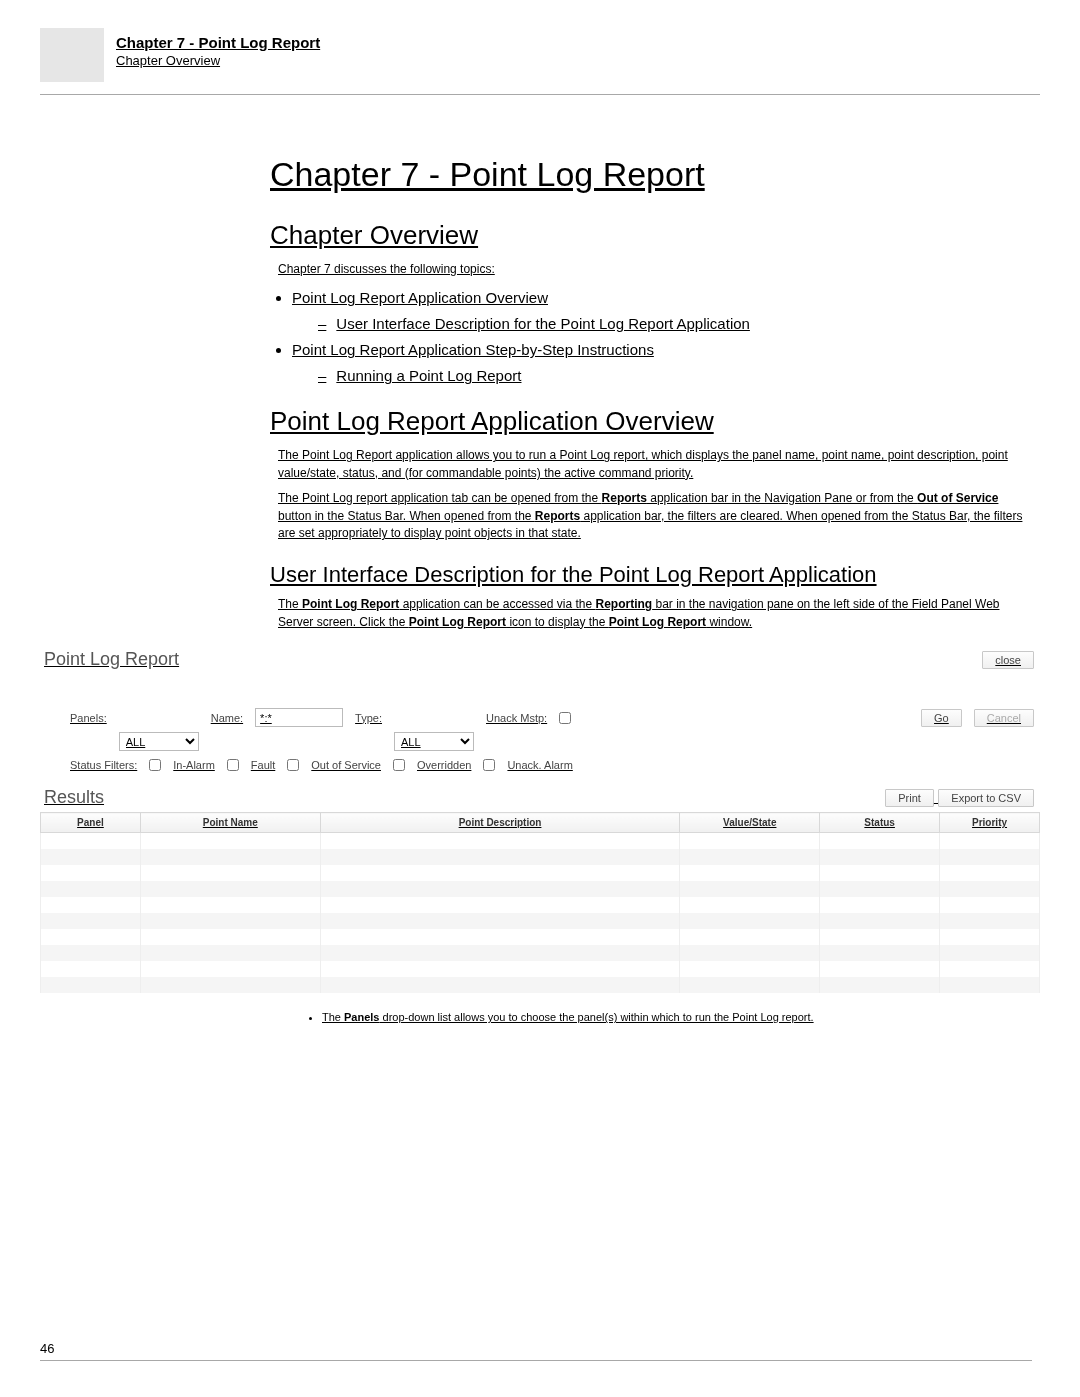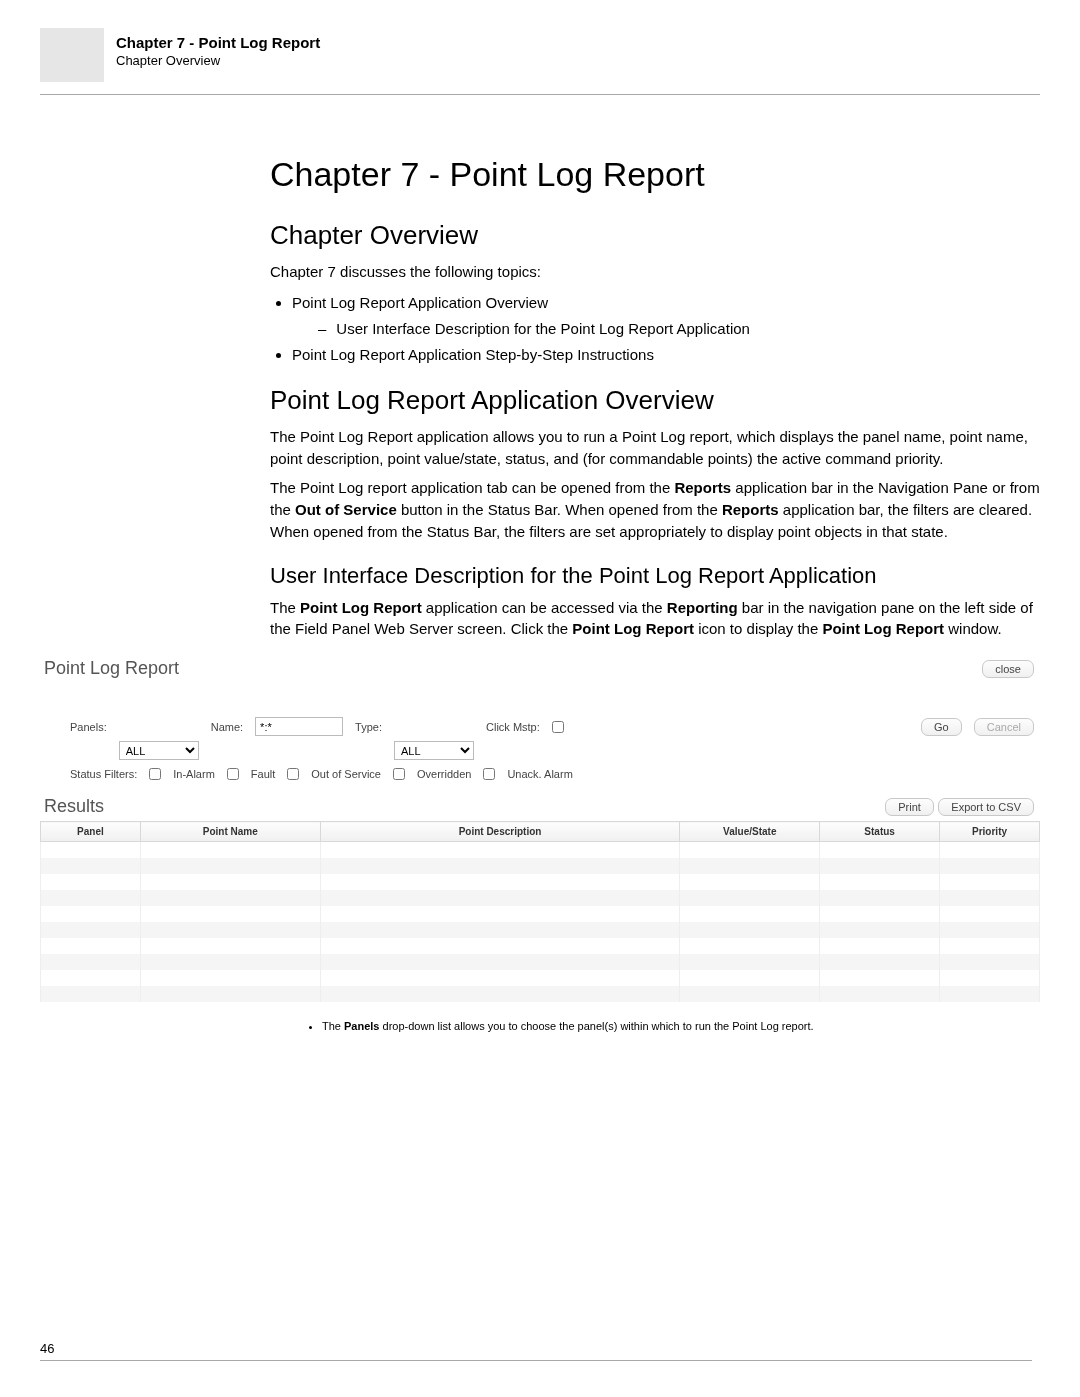--- a/index.html
+++ b/index.html
@@ -1,39 +1,39 @@
 <!DOCTYPE html>
 <html><head>
 <meta charset="utf-8">
 <style>
   html,body{margin:0;padding:0;background:#fff;font-family:Arial,Helvetica,sans-serif;color:#000;}
-  .page{width:1080px;margin:0 auto;position:relative;min-height:1397px;}
+  .page{width:1080px;margin:0 auto;position:relative;min-height:1397px;text-decoration:underline;}
   
   .hdr{display:flex;align-items:flex-start;padding:28px 40px 12px 40px;}
   .hdr-square{width:64px;height:54px;background:#e6e6e6;margin-right:12px;flex:none;}
   .hdr-titles{padding-top:6px;}
   .hdr-line1{font-weight:700;font-size:15px;}
   .hdr-line2{font-size:13px;color:#000;margin-top:2px;}
   .hdr-rule{border:none;border-top:1px solid #a8a8a8;margin:0 40px 0 40px;}
   
   .body{padding:40px 40px 0 40px;}
   .indent{margin-left:230px;}
   h1{font-family:Arial,Helvetica,sans-serif;font-weight:400;font-size:34px;margin:20px 0 26px 0;}
   h2{font-family:Arial,Helvetica,sans-serif;font-weight:400;font-size:26px;margin:18px 0 10px 0;}
   h3{font-family:Arial,Helvetica,sans-serif;font-weight:400;font-size:22px;margin:20px 0 8px 0;}
-  p{font-size:15px;line-height:1.45;margin:8px 0;}
+  p{font-size:12px;line-height:1.45;margin:8px 8px;}
   ul.bul{list-style:disc;padding-left:22px;margin:8px 0;font-size:15px;line-height:1.6;}
   ul.dash{list-style:none;padding-left:26px;margin:2px 0;}
   ul.dash li:before{content:"–";margin-right:10px;}
   b{font-weight:700;}
   
   .app{margin:14px 0 0 0;background:#fff;font-family:Verdana,Arial,sans-serif;color:#444;position:relative;}
   .app-top{display:flex;justify-content:space-between;align-items:center;padding:4px 6px 8px 4px;}
   .app-title{font-size:18px;color:#555;}
-  .btn{background:linear-gradient(#fdfdfd,#f0f0f0);border:1px solid #c8c8c8;border-radius:7px;padding:2px 12px;font-size:11px;color:#444;cursor:pointer;}
+  .btn{background:linear-gradient(#fdfdfd,#f0f0f0);border:1px solid #c8c8c8;border-radius:1px;padding:2px 12px;font-size:11px;color:#444;cursor:pointer;}
   .btn.disabled{color:#aaa;cursor:default;}
   .filters{display:flex;flex-wrap:wrap;align-items:center;gap:18px 12px;font-size:11px;padding:6px 6px 6px 30px;}
   .sel{border:1px solid #bbb;background:#fff;font-size:11px;padding:1px 2px;min-width:80px;height:19px;margin-top:48px;}
   .txt{border:1px solid #bbb;background:#fff;font-size:11px;padding:1px 4px;width:78px;height:15px;}
   .statusrow{display:flex;gap:6px 12px;font-size:11px;padding:2px 6px 10px 30px;}
   .cb{width:12px;height:12px;vertical-align:middle;margin:0;}
   .res-top{display:flex;justify-content:space-between;align-items:center;padding:6px 6px 4px 4px;}
   .res-title{font-size:18px;color:#555;}
   table.res{width:100%;border-collapse:collapse;font-size:10px;}
   table.res th{background:linear-gradient(#fdfdfd,#f0f0f0);border:1px solid #d8d8d8;padding:4px 6px;font-weight:700;color:#333;}
@@ -70,20 +70,23 @@
       <p>Chapter 7 discusses the following topics:</p>
       <ul class="bul">
         <li>
           <span>Point Log Report Application Overview</span>
           <ul class="dash">
             <li>User Interface Description for the Point Log Report Application</li>
           </ul>
         </li>
         <li>
           <span>Point Log Report Application Step-by-Step Instructions</span>
+          <ul class="dash">
+            <li>Running a Point Log Report</li>
+          </ul>
         </li>
       </ul>
 
       <h2>Point Log Report Application Overview</h2>
       <p>The Point Log Report application allows you to run a Point Log report, which displays the panel name, point name, point description, point value/state, status, and (for commandable points) the active command priority.</p>
       <p>
         <span>The Point Log report application tab can be opened from the </span><b>Reports</b><span> application bar in the Navigation Pane or from the </span><b>Out of Service</b><span> button in the Status Bar. When opened from the </span><b>Reports</b><span> application bar, the filters are cleared. When opened from the Status Bar, the filters are set appropriately to display point objects in that state.</span>
       </p>
 
       <h3>User Interface Description for the Point Log Report Application</h3>
@@ -102,21 +105,21 @@
         <span>Panels:</span>
         <select class="sel">
           <option>ALL</option>
         </select>
         <span>Name:</span>
         <input class="txt" type="text" value="*:*" style="">
         <span>Type:</span>
         <select class="sel">
           <option>ALL</option>
         </select>
-        <span>Click Mstp:</span>
+        <span>Unack Mstp:</span>
         <input type="checkbox" class="cb" style="">
         <span style="flex:1"></span>
         <button class="btn">Go</button>
         <button class="btn disabled">Cancel</button>
       </div>
 
       <div class="statusrow">
         <span>Status Filters:</span>
         <input type="checkbox" class="cb" style="">
           <span>In-Alarm</span>

